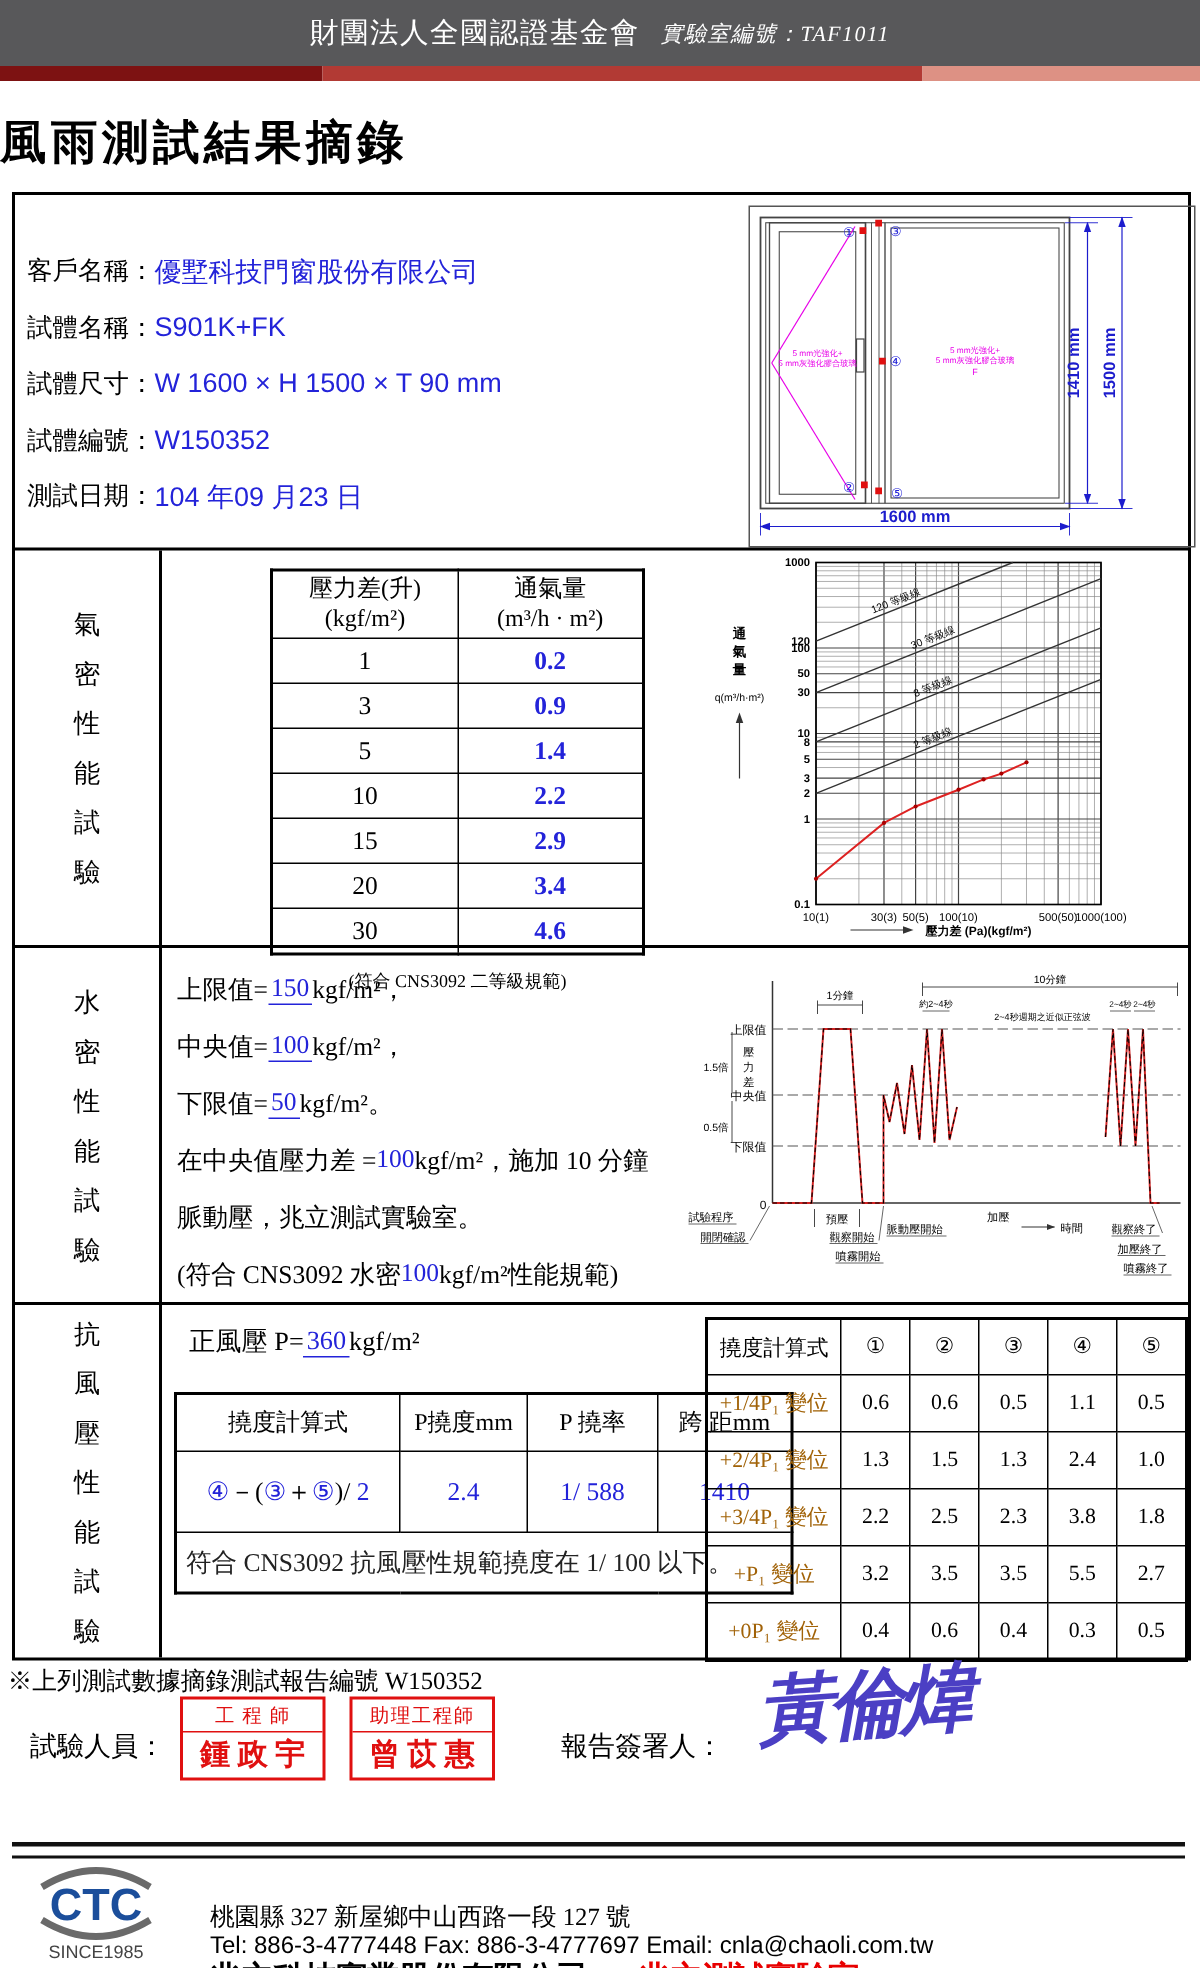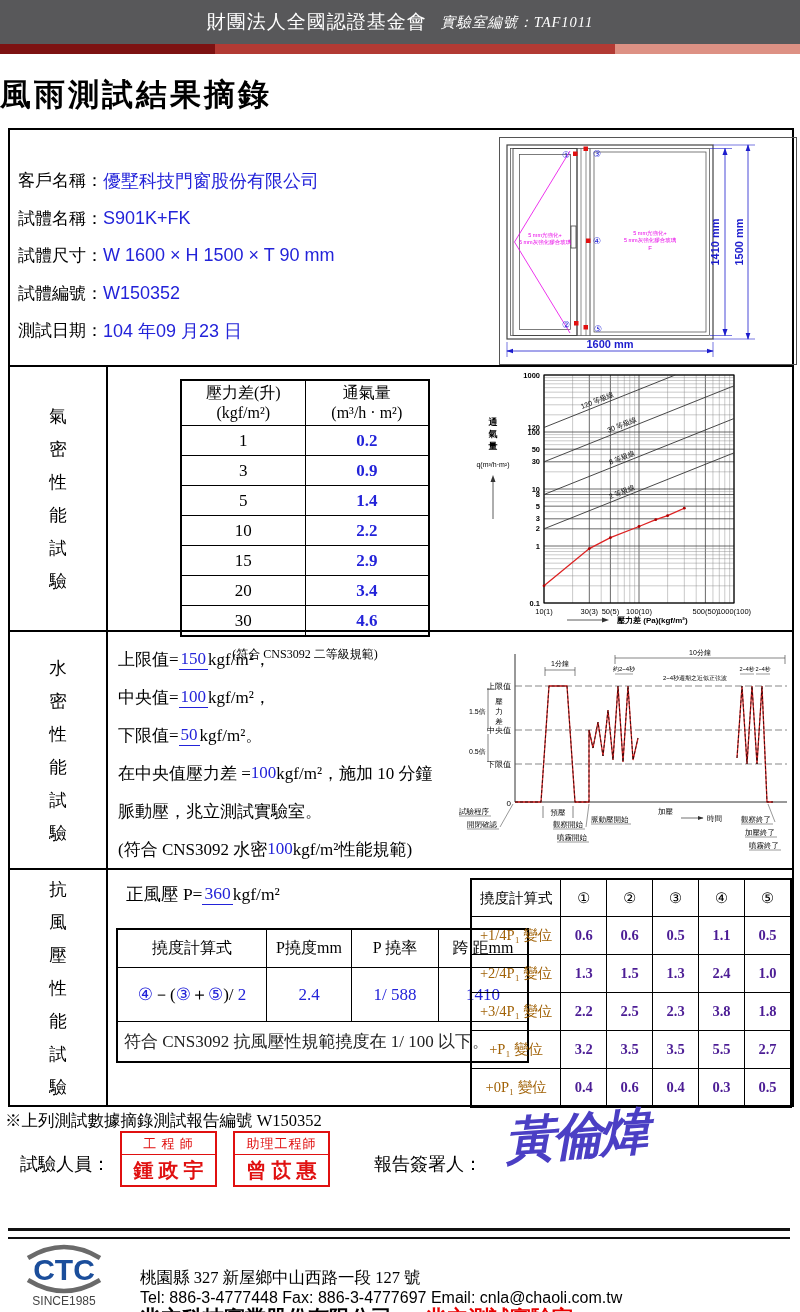--- a/index.html
+++ b/index.html
@@ -53,21 +53,21 @@
   .wind-line{position:absolute;left:18px;top:12px;font-size:17.5px;display:flex;align-items:center;}
   table.dtable{position:absolute;left:8px;top:58px;border-collapse:collapse;border:2px solid #000;}
   table.dtable th{border:1px solid #000;font-size:16px;font-weight:normal;padding:8px 6px;}
   table.dtable td{border:1px solid #000;text-align:center;font-size:17px;}
   .d-big{color:#2323d9;font-size:19px;}
   .d-note{font-size:15.5px;color:#222;padding:8px 6px;text-align:left !important;}
   table.mtable{position:absolute;left:362px;top:8px;border-collapse:collapse;border:2px solid #000;}
   table.mtable th{border:1px solid #000;font-size:14.5px;font-weight:normal;width:46px;height:34px;}
   table.mtable th:first-child{width:92px;}
   table.mtable td{border:1px solid #000;text-align:center;font-size:14.5px;height:35px;
-                  color:#4c1d95;font-weight:bold;}
+                  color:#000000;font-weight:normal;}
   table.mtable td:first-child{color:#a16207;font-weight:normal;}
   
   .note-line{position:absolute;left:5px;top:1110px;font-size:16.5px;}
   .sign-label{position:absolute;left:20px;top:1152px;font-size:18px;}
   .stamps{position:absolute;left:120px;top:1131px;display:flex;gap:16px;}
   .stamp{border:2px solid #e01010;color:#e01010;width:93px;}
   .stamp-top{border-bottom:1.5px solid #e01010;font-size:13px;text-align:center;
              height:21px;line-height:21px;letter-spacing:1px;}
   .stamp-bottom{font-size:20px;font-weight:bold;text-align:center;height:30px;line-height:30px;}
   .signer-label{position:absolute;left:374px;top:1152px;font-size:18px;}

